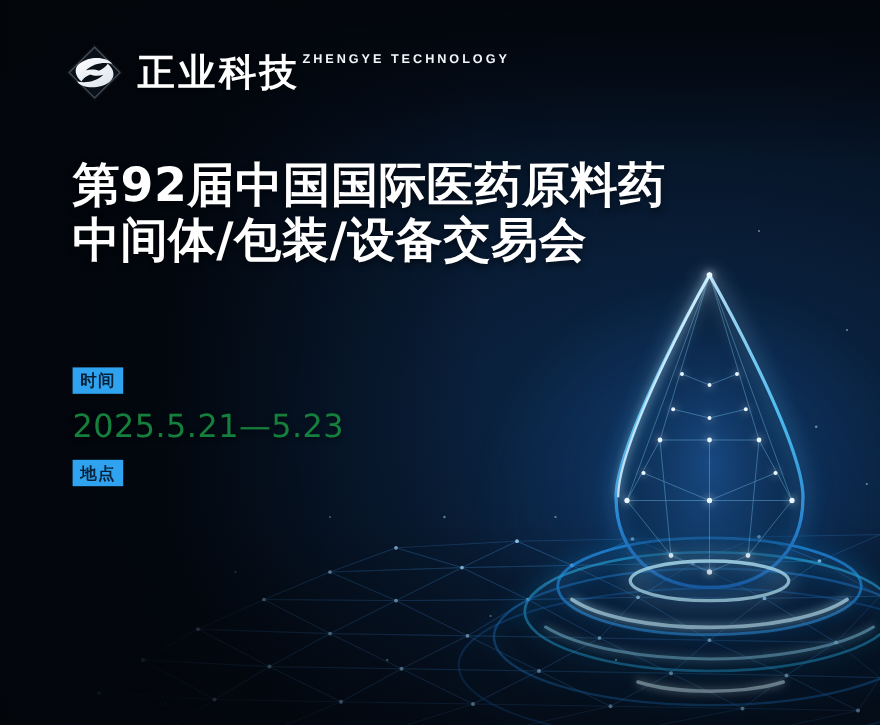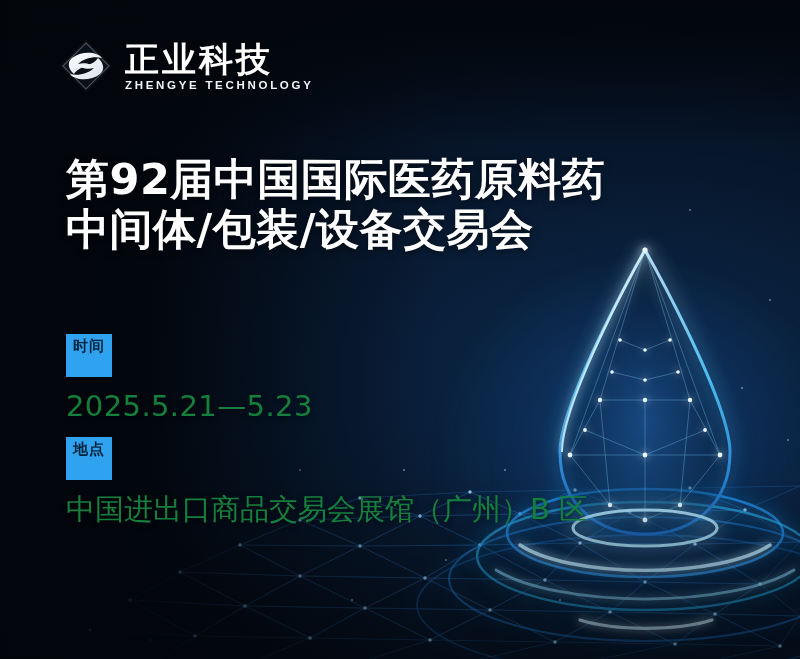--- a/index.html
+++ b/index.html
@@ -41,55 +41,55 @@
     position:absolute;
     left:0;top:0;width:800px;height:659px;
     pointer-events:none;
   }
   
   #logo{
     position:absolute;left:58px;top:38px;
     display:flex;align-items:center;gap:11px;
   }
   #logo .mark{width:56px;height:56px;display:block;}
-  #logo .wordmark{display:flex;flex-direction:column;gap:2px;}
+  #logo .wordmark{display:flex;flex-direction:row;gap:2px;}
   #logo .cn{
     font-size:34px;line-height:36px;font-weight:bold;color:#ffffff;
     letter-spacing:3px;
     font-family:"DejaVu Sans","Liberation Sans",sans-serif;
     text-shadow:0 1px 3px rgba(0,0,0,.6);
   }
   #logo .en{
     font-size:11.5px;line-height:13px;font-weight:bold;color:#f2f6fb;
     letter-spacing:2.7px;
     font-family:"Liberation Sans",sans-serif;
   }
   
   #headline{
-    position:absolute;left:66px;top:154px;width:620px;
+    position:absolute;left:66px;top:144px;width:620px;
   }
   #headline .line{
     font-size:43px;line-height:50px;font-weight:bold;color:#ffffff;
     font-family:"DejaVu Sans","Liberation Sans",sans-serif;
     letter-spacing:.5px;
     text-shadow:0 2px 6px rgba(0,0,0,.55);
     white-space:nowrap;
   }
   
   #info{
     position:absolute;left:66px;top:334px;width:660px;
   }
   .info-row{margin-bottom:13px;}
   .badge{
     display:inline-block;
     background:#2fa3ef;
     color:#06223b;
     font-size:15px;line-height:15px;
     font-weight:bold;
-    padding:5px 7px 23px 7px;
+    padding:5px 7px 4px 7px;
     letter-spacing:1px;
     font-family:"DejaVu Sans","Liberation Sans",sans-serif;
   }
   .info-value{
     margin-top:11px;
     font-size:29px;line-height:36px;
     color:#15803d;font-weight:normal;
     letter-spacing:.4px;
     font-family:"DejaVu Sans","Liberation Sans",sans-serif;
     text-shadow:0 2px 5px rgba(0,0,0,.5);
@@ -336,19 +336,18 @@
 
   <div id="info">
 
     <div class="info-row">
       <span class="badge">时间</span>
       <div class="info-value">2025.5.21—5.23</div>
     </div>
 
     <div class="info-row">
       <span class="badge">地点</span>
-      <div class="info-value tight">中国进出口商品交易会展馆（广州）B 区</div>
     </div>
 
 
   </div>
 
 </div>
 
 </body></html>

